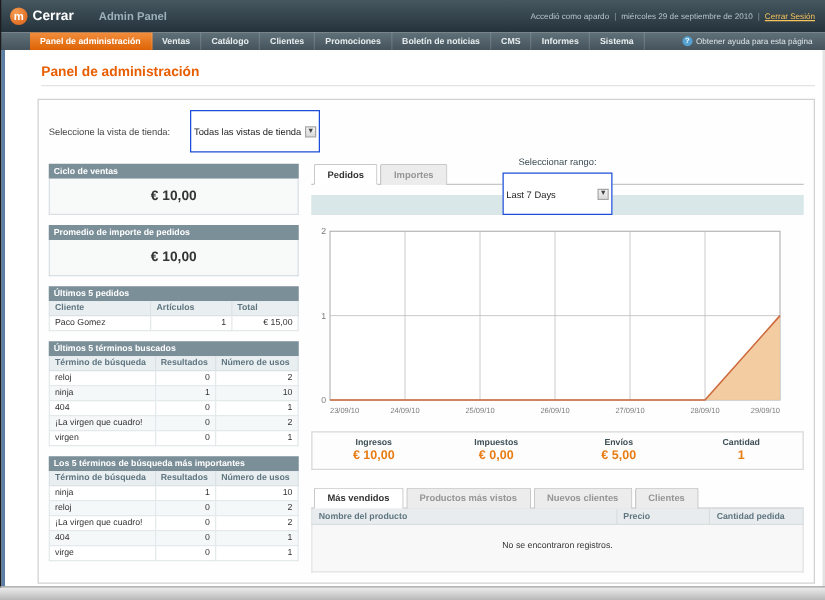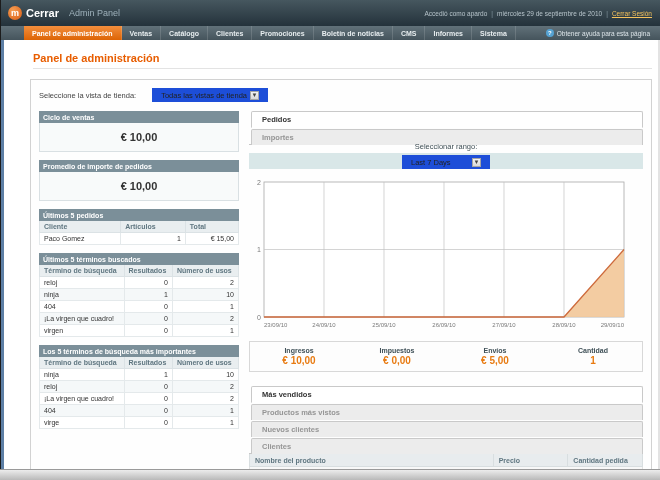--- a/index.html
+++ b/index.html
@@ -13,21 +13,21 @@
   .bottom-bar { position:absolute; left:0; right:0; bottom:0; height:11px;
     background:linear-gradient(#ececec,#b9b9b9); border-top:1px solid #9a9a9a; z-index:9; }
 
   
   .hdr { height:26px; background:linear-gradient(#46575f,#24323b); display:flex; align-items:center; padding:0 8px; }
   .logo { display:flex; align-items:center; gap:4px; }
   .logo-icon { width:14px; height:14px; border-radius:50%;
     background:radial-gradient(circle at 35% 30%, #f79d52, #d95c14);
     color:#fff; font-weight:bold; font-size:9px; display:flex; align-items:center; justify-content:center; }
   .logo-name { color:#fff; font-weight:bold; font-size:11px; }
-  .logo-sub { color:#9db0ba; font-weight:normal; font-size:9px; margin-left:6px; }
+  .logo-sub { color:#9db0ba; font-weight:bold; font-size:9px; margin-left:16px; }
   .hdr-spacer { flex:1; }
   .global-search { width:108px; height:13px; border:1px solid #fff; background:#fff; color:#777;
     font-size:7px; padding:0 3px; font-family:inherit; }
   .hdr-meta { display:flex; align-items:center; gap:4px; font-size:6.5px; color:#b7c4cb; margin-left:10px; white-space:nowrap; }
   .hdr-sep { color:#8598a1; }
   .logout { color:#f7c35c; text-decoration:underline; cursor:pointer; }
 
   
   .nav { height:14px; background:linear-gradient(#617179,#45545c); display:flex; align-items:stretch; padding-left:24px; }
   .nav-item { display:flex; align-items:center; padding:0 8px; font-size:7px; font-weight:bold; color:#e7edef;
@@ -35,39 +35,39 @@
   .nav-item.active { background:linear-gradient(#f28e3d,#dd6405); color:#fff; }
   .nav-help { margin-left:auto; display:flex; align-items:center; gap:3px; padding-right:10px; font-size:6.5px; color:#dde5e9; cursor:pointer; }
   .help-icon { width:8px; height:8px; border-radius:50%; background:#55a2d2; color:#fff; font-size:6px; font-weight:bold;
     display:flex; align-items:center; justify-content:center; }
 
   
   .page-title { margin:12px 8px 0 33px; padding-bottom:4px; border-bottom:1px solid #e3e3e3;
     color:#e85d00; font-size:11px; font-weight:bold; }
   .fieldset { margin:10px 8px 0 30px; border:1px solid #d2d2d2; background:#fefefe; padding:8px; }
   .store-row { display:flex; align-items:center; gap:16px; font-size:7.5px; color:#444; margin-bottom:9px; }
-  .fake-select { display:inline-flex; align-items:center; gap:3px; height:13px; border:7px solid #1d4ed8;
-    background:#fff; padding:0 2px; font-size:7.5px; color:#222; cursor:pointer; }
+  .fake-select { display:inline-flex; align-items:center; gap:3px; height:13px; border:1px solid #1d4ed8;
+    background:#fff; padding:16px 2px; font-size:7.5px; color:#222; cursor:pointer; }
   .fs-caret { width:9px; height:9px; background:linear-gradient(#f4f4f4,#d9d9d9); border:1px solid #a5a5a5;
     font-size:6px; line-height:7px; text-align:center; color:#444; }
 
   .cols { display:flex; gap:10px; }
   .leftcol { width:200px; flex:none; display:flex; flex-direction:column; gap:8px; }
   .widget-head { background:#7b8f99; color:#fff; font-weight:bold; font-size:7px; padding:2.5px 4px; }
   .value-box { border:1px solid #d9e0e3; border-top:none; background:#f8fafa; text-align:center;
     font-weight:bold; font-size:11px; color:#333; padding:8px 0; }
   .mini-table { width:100%; border-collapse:collapse; font-size:7px; }
   .mini-table th { background:#e9eef0; color:#5f7680; font-weight:bold; text-align:left;
     padding:2px 4px; border:1px solid #dbe2e5; border-top:none; }
   .mini-table td { padding:2px 4px; border:1px solid #e4e9eb; color:#333; background:#fff; }
   .mini-table tr.even td { background:#f5f8f9; }
   .num { text-align:right; }
 
   .rightcol { flex:1; min-width:0; }
-  .tab-strip { display:flex; gap:2px; border-bottom:1px solid #c6c6c6; padding-left:2px;flex-direction:column; }
+  .tab-strip { display:flex; gap:2px; border-bottom:1px solid #c6c6c6; padding-left:2px; }
   .tab { font-size:7.5px; font-weight:bold; padding:3px 10px; border:1px solid #c9c9c9; border-bottom:none;
     margin-bottom:-1px; background:#ececec; color:#959595; border-radius:2px 2px 0 0; cursor:pointer; white-space:nowrap; }
   .tab.active { background:#fff; color:#333; border-bottom:1px solid #fff; }
   .panel-body { padding:8px 0 0 0; }
   .range-bar { background:#d9e7e8; height:16px; display:flex; align-items:center; justify-content:flex-end;
     gap:4px; padding:0 6px; font-size:7.5px; color:#3c4c53;flex-direction:column; }
   .range-bar .fake-select { width:88px; justify-content:space-between; }
   .chart-wrap { margin:8px 0 8px 0; }
   svg text { font-family:"Liberation Sans","DejaVu Sans",sans-serif; }
   .stats-box { border:1px solid #d8d8d8; background:#fdfdfd; display:flex; padding:5px 0; }

